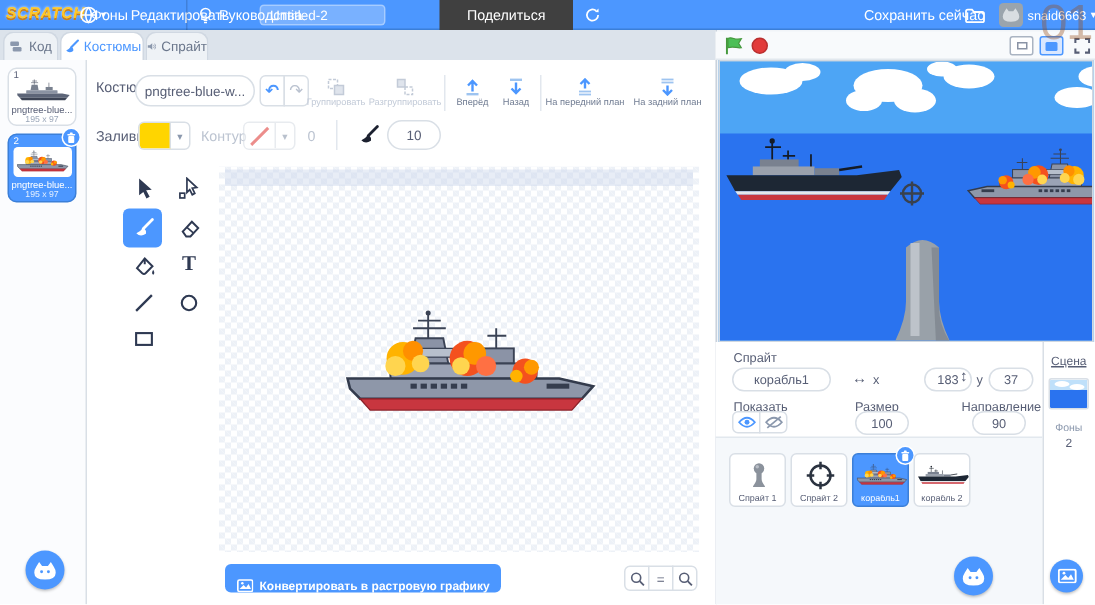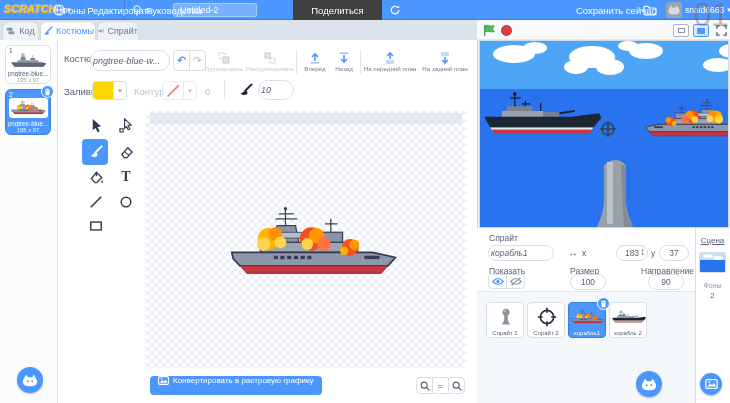--- a/index.html
+++ b/index.html
@@ -23,34 +23,34 @@
   .cost-card{position:absolute;left:5px;width:46px;border:1px solid #d9dfe6;border-radius:6px;background:#fff;cursor:pointer;}
   .cost-num{position:absolute;left:3px;top:1px;font-size:6.5px;color:#575e75;}
   .cost-name{position:absolute;left:0;width:100%;text-align:center;font-size:6.3px;white-space:nowrap;overflow:hidden;}
   .cost-size{position:absolute;left:0;width:100%;text-align:center;font-size:5.8px;color:#9aa6b8;}
   .badge{position:absolute;width:13px;height:13px;border-radius:50%;background:#4c97ff;border:1px solid #fff;display:flex;align-items:center;justify-content:center;cursor:pointer;}
   .round-add{border-radius:50%;background:#4c97ff;box-shadow:0 1px 2px rgba(0,0,0,.25);display:flex;align-items:center;justify-content:center;cursor:pointer;}
   
   .paint{left:58px;top:40px;width:419px;height:363px;background:#fff;}
   .plabel{font-size:9.5px;color:#575e75;}
   .plabel.dis{color:#bcc4d1;}
-  .rinput{border:1px solid #d9dfe6;border-radius:12px;background:#fff;font-size:9px;color:#575e75;text-align:left;font-style:italic;}
+  .rinput{border:1px solid #d9dfe6;border-radius:12px;background:#fff;font-size:9px;color:#575e75;text-align:center;}
   .sbtn{border:1px solid #d9dfe6;background:#fff;display:flex;align-items:center;justify-content:center;cursor:pointer;}
   .opbtn{position:absolute;top:48px;height:28px;display:flex;flex-direction:column;align-items:center;justify-content:center;gap:1px;cursor:pointer;}
   .opbtn .lbl{font-size:6.2px;color:#707c92;white-space:nowrap;}
   .opbtn.dis .lbl{color:#c3cbd8;}
   .vdiv{width:1px;background:#e2e7ee;}
   .tool{position:absolute;width:24px;height:24px;border-radius:4px;display:flex;align-items:center;justify-content:center;cursor:pointer;}
   .tool.sel{background:#4c97ff;}
   .swatch{display:flex;border:1px solid #d9dfe6;border-radius:4px;overflow:hidden;height:19px;cursor:pointer;background:#fff;}
   .caret{font-size:7px;color:#8b98ad;}
   .canvas{left:146px;top:111px;width:320px;height:257px;background-color:#fff;
     background-image:linear-gradient(45deg,#edf1f7 25%,transparent 25%,transparent 75%,#edf1f7 75%),linear-gradient(45deg,#edf1f7 25%,transparent 25%,transparent 75%,#edf1f7 75%);
     background-size:8px 8px;background-position:0 0,4px 4px;}
-  .convert-btn{background:#4c97ff;color:#fff;border:none;border-radius:4px;font-size:8px;display:flex;align-items:flex-start;gap:4px;padding:0 8px;cursor:pointer;}
+  .convert-btn{background:#4c97ff;color:#fff;border:none;border-radius:4px;font-size:8px;display:flex;align-items:flex-end;gap:4px;padding:0 8px;cursor:pointer;font-weight:bold;}
   .zoombtn{width:17px;height:17px;border:1px solid #d9dfe6;background:#fff;display:flex;align-items:center;justify-content:center;cursor:pointer;}
   
   .right-bg{left:477px;top:20px;width:253px;height:383px;background:#f1f4f8;border-left:1px solid #c9d2dc;}
   .stage-hdr{left:477px;top:21px;width:253px;height:19px;background:#f8fafc;border-bottom:1px solid #e2e8ee;}
   .stage{left:479px;top:40px;width:250px;height:188px;overflow:hidden;border:1px solid #d0d8e0;background:#4da5f5;cursor:pointer;}
   .spanel{left:477px;top:228px;width:218px;height:64px;background:#fff;border-bottom:1px solid #e2e8ee;}
   .slabel{font-size:8.5px;color:#575e75;}
   .pill{border:1px solid #d9dfe6;border-radius:10px;background:#fff;font-size:8.5px;color:#575e75;display:flex;align-items:center;justify-content:center;cursor:text;}
   .slist{left:477px;top:292px;width:218px;height:111px;background:#f5f8fb;}
   .sprite-card{position:absolute;top:302px;width:38px;height:36px;background:#fff;border:1px solid #d9dfe6;border-radius:4px;cursor:pointer;}

